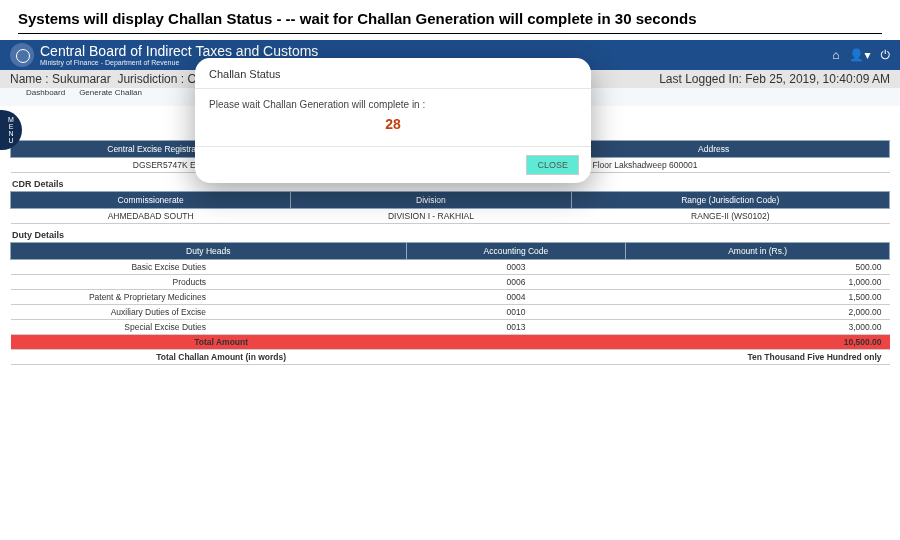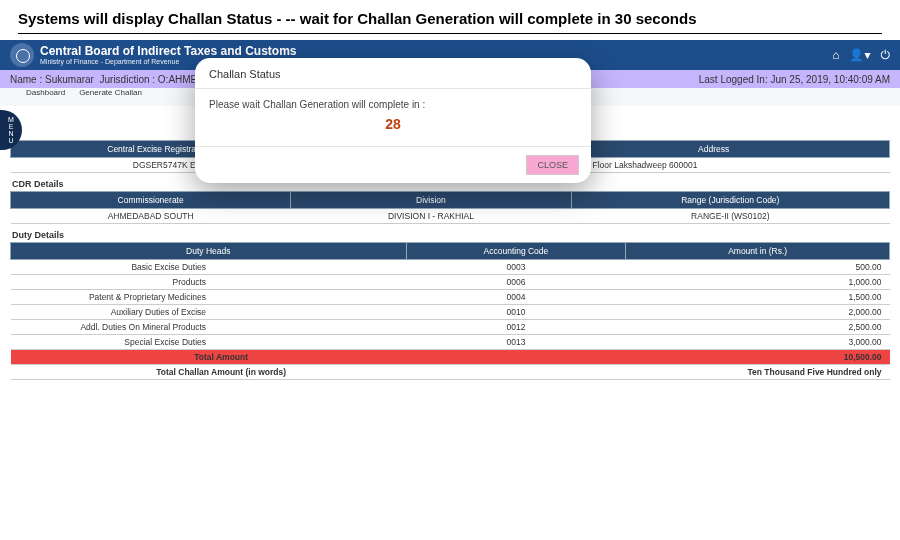--- a/index.html
+++ b/index.html
@@ -3,27 +3,27 @@
 <meta charset="utf-8">
 <style>
   * { box-sizing: border-box; margin: 0; padding: 0; font-family: Arial, sans-serif; }
   body { background: #fff; width: 900px; height: 540px; overflow: hidden; position: relative; font-size: 10px; }
   .annotation { font-size: 15px; font-weight: bold; padding: 10px 18px 6px 18px; color: #000; }
   .annotation-underline { border-bottom: 1.5px solid #000; margin: 0 18px; }
   .app { position: relative; margin-top: 6px; }
   .topband { background: #1d4d8a; color: #fff; height: 30px; display: flex; align-items: center; padding: 0 10px; position: relative; }
   .emblem { width: 24px; height: 24px; background: #4a72a8; border-radius: 50%; margin-right: 6px; position: relative; }
   .emblem::after { content: ""; position: absolute; left: 6px; top: 6px; width: 12px; height: 12px; border: 1.5px solid #fff; border-radius: 50%; }
-  .top-title { font-size: 12px; font-weight: bold; line-height: 1.1; }
+  .top-title { font-size: 14px; font-weight: normal; line-height: 1.1; }
   .top-sub { font-size: 7px; opacity: .9; }
   .top-icons { margin-left: auto; display: flex; gap: 10px; font-size: 12px; }
   .icon { display: inline-block; }
   .menu-badge { position: absolute; left: 0; top: 70px; background: #112c50; color: #fff; width: 22px; height: 40px; border-radius: 0 20px 20px 0; display: flex; flex-direction: column; align-items: center; justify-content: center; font-size: 7px; line-height: 1; z-index: 5;}
   .menu-badge span{display:block;}
-  .userbar { background: #c4b5fd; height: 18px; display: flex; align-items: center; padding: 0 10px; font-size: 10px; color: #333; }
+  .userbar { background: #e5e5e5; height: 18px; display: flex; align-items: center; padding: 0 10px; font-size: 12px; color: #333; }
   .userbar .right { margin-left: auto; }
   .breadcrumb { background: #f5f8fb; height: 18px; display: flex; align-items: flex-start; padding: 0 26px; font-size: 8px; color: #333; gap: 14px; }
   .content { padding: 4px 10px 0 10px; }
   table { width: 100%; border-collapse: collapse; font-size: 8.5px; }
   th { background: #2b4a6f; color: #fff; font-weight: normal; padding: 3px 6px; text-align: center; border: 1px solid #95a7bb; }
   td { padding: 2px 6px; text-align: center; border-bottom: 1px solid #ccc; color: #333; }
   .section-label { font-size: 9px; color: #333; margin: 6px 2px 2px; font-weight: bold; }
   .duty-table td:first-child { text-align: right; padding-right: 200px; }
   .duty-table td:nth-child(2){ text-align:center;}
   .duty-table td:last-child { text-align: right; padding-right: 8px; }
@@ -31,21 +31,21 @@
   .duty-table th:nth-child(2){ width:25%;}
   .duty-table tr.total td { font-weight: bold; background:#ef4444;}
   .duty-table tr.words td { font-weight: bold; }
   .reg-table td:last-child{ text-align:left; padding-left:4px;}
   .footer { position: absolute; bottom: 0; left: 0; right: 0; background: #0e2344; color: #9fb3cc; text-align: center; font-size: 8px; padding: 4px 0; }
   .modal { position: absolute; left: 195px; top: 58px; width: 396px; background: #fff; border-radius: 15px; box-shadow: 0 10px 30px rgba(0,0,0,.35); z-index: 20; }
   .modal-head { padding: 10px 14px 8px; border-bottom: 1px solid #e5e5e5; font-size: 11px; color: #333; }
   .modal-body { padding: 10px 14px 4px; font-size: 10px; color: #444; }
   .modal-count { text-align: center; font-size: 14px; font-weight: bold; color: #c2410c; padding: 6px 0 10px; }
   .modal-foot { border-top: 1px solid #e5e5e5; padding: 8px 12px; display: flex; justify-content: flex-end; }
-  .btn-close { border: 1px solid #ccc; background: #f9a8d4; color: #555; font-size: 9px; padding: 4px 10px; cursor: pointer; }
+  .btn-close { border: 1px solid #ccc; background: #5eead4; color: #555; font-size: 9px; padding: 4px 10px; cursor: pointer; }
   .dimmed { filter: none; }
   .blank { height: 30px; }
 </style>
 </head>
 <body>
 
 <div class="annotation">Systems  will display Challan Status - -- wait for Challan Generation will complete in 30 seconds</div>
 <div class="annotation-underline"></div>
 
 <div class="app dimmed">
@@ -67,21 +67,21 @@
       <span>E</span>
       <span>N</span>
       <span>U</span>
     </div>
 
   <div class="userbar">
     <span>Name :</span>&nbsp;
     <span>Sukumarar</span>&nbsp;&nbsp;
     <span>Jurisdiction :</span>&nbsp;
     <span>O:AHMEDABAD-SOUTH</span>
-    <span class="right">Last Logged In: Jun 25, 2019, 10:40:09 AM</span>
+    <span class="right">Last Logged In: Feb 25, 2019, 10:40:09 AM</span>
   </div>
 
   <div class="breadcrumb">
     <span>Dashboard</span>
     <span>Generate Challan</span>
   </div>
 
   <div class="content">
     <div class="blank"></div>
     <table class="reg-table">
@@ -139,25 +139,20 @@
             <td>Patent &amp; Proprietary Medicines</td>
             <td>0004</td>
             <td>1,500.00</td>
           </tr>
           <tr>
             <td>Auxiliary Duties of Excise</td>
             <td>0010</td>
             <td>2,000.00</td>
           </tr>
           <tr>
-            <td>Addl. Duties On Mineral Products</td>
-            <td>0012</td>
-            <td>2,500.00</td>
-          </tr>
-          <tr>
             <td>Special Excise Duties</td>
             <td>0013</td>
             <td>3,000.00</td>
           </tr>
         </tbody>
       <tbody>
           <tr class="total">
         <td colspan="2" style="text-align:center">Total Amount</td>
         <td>10,500.00</td>
       </tr>

